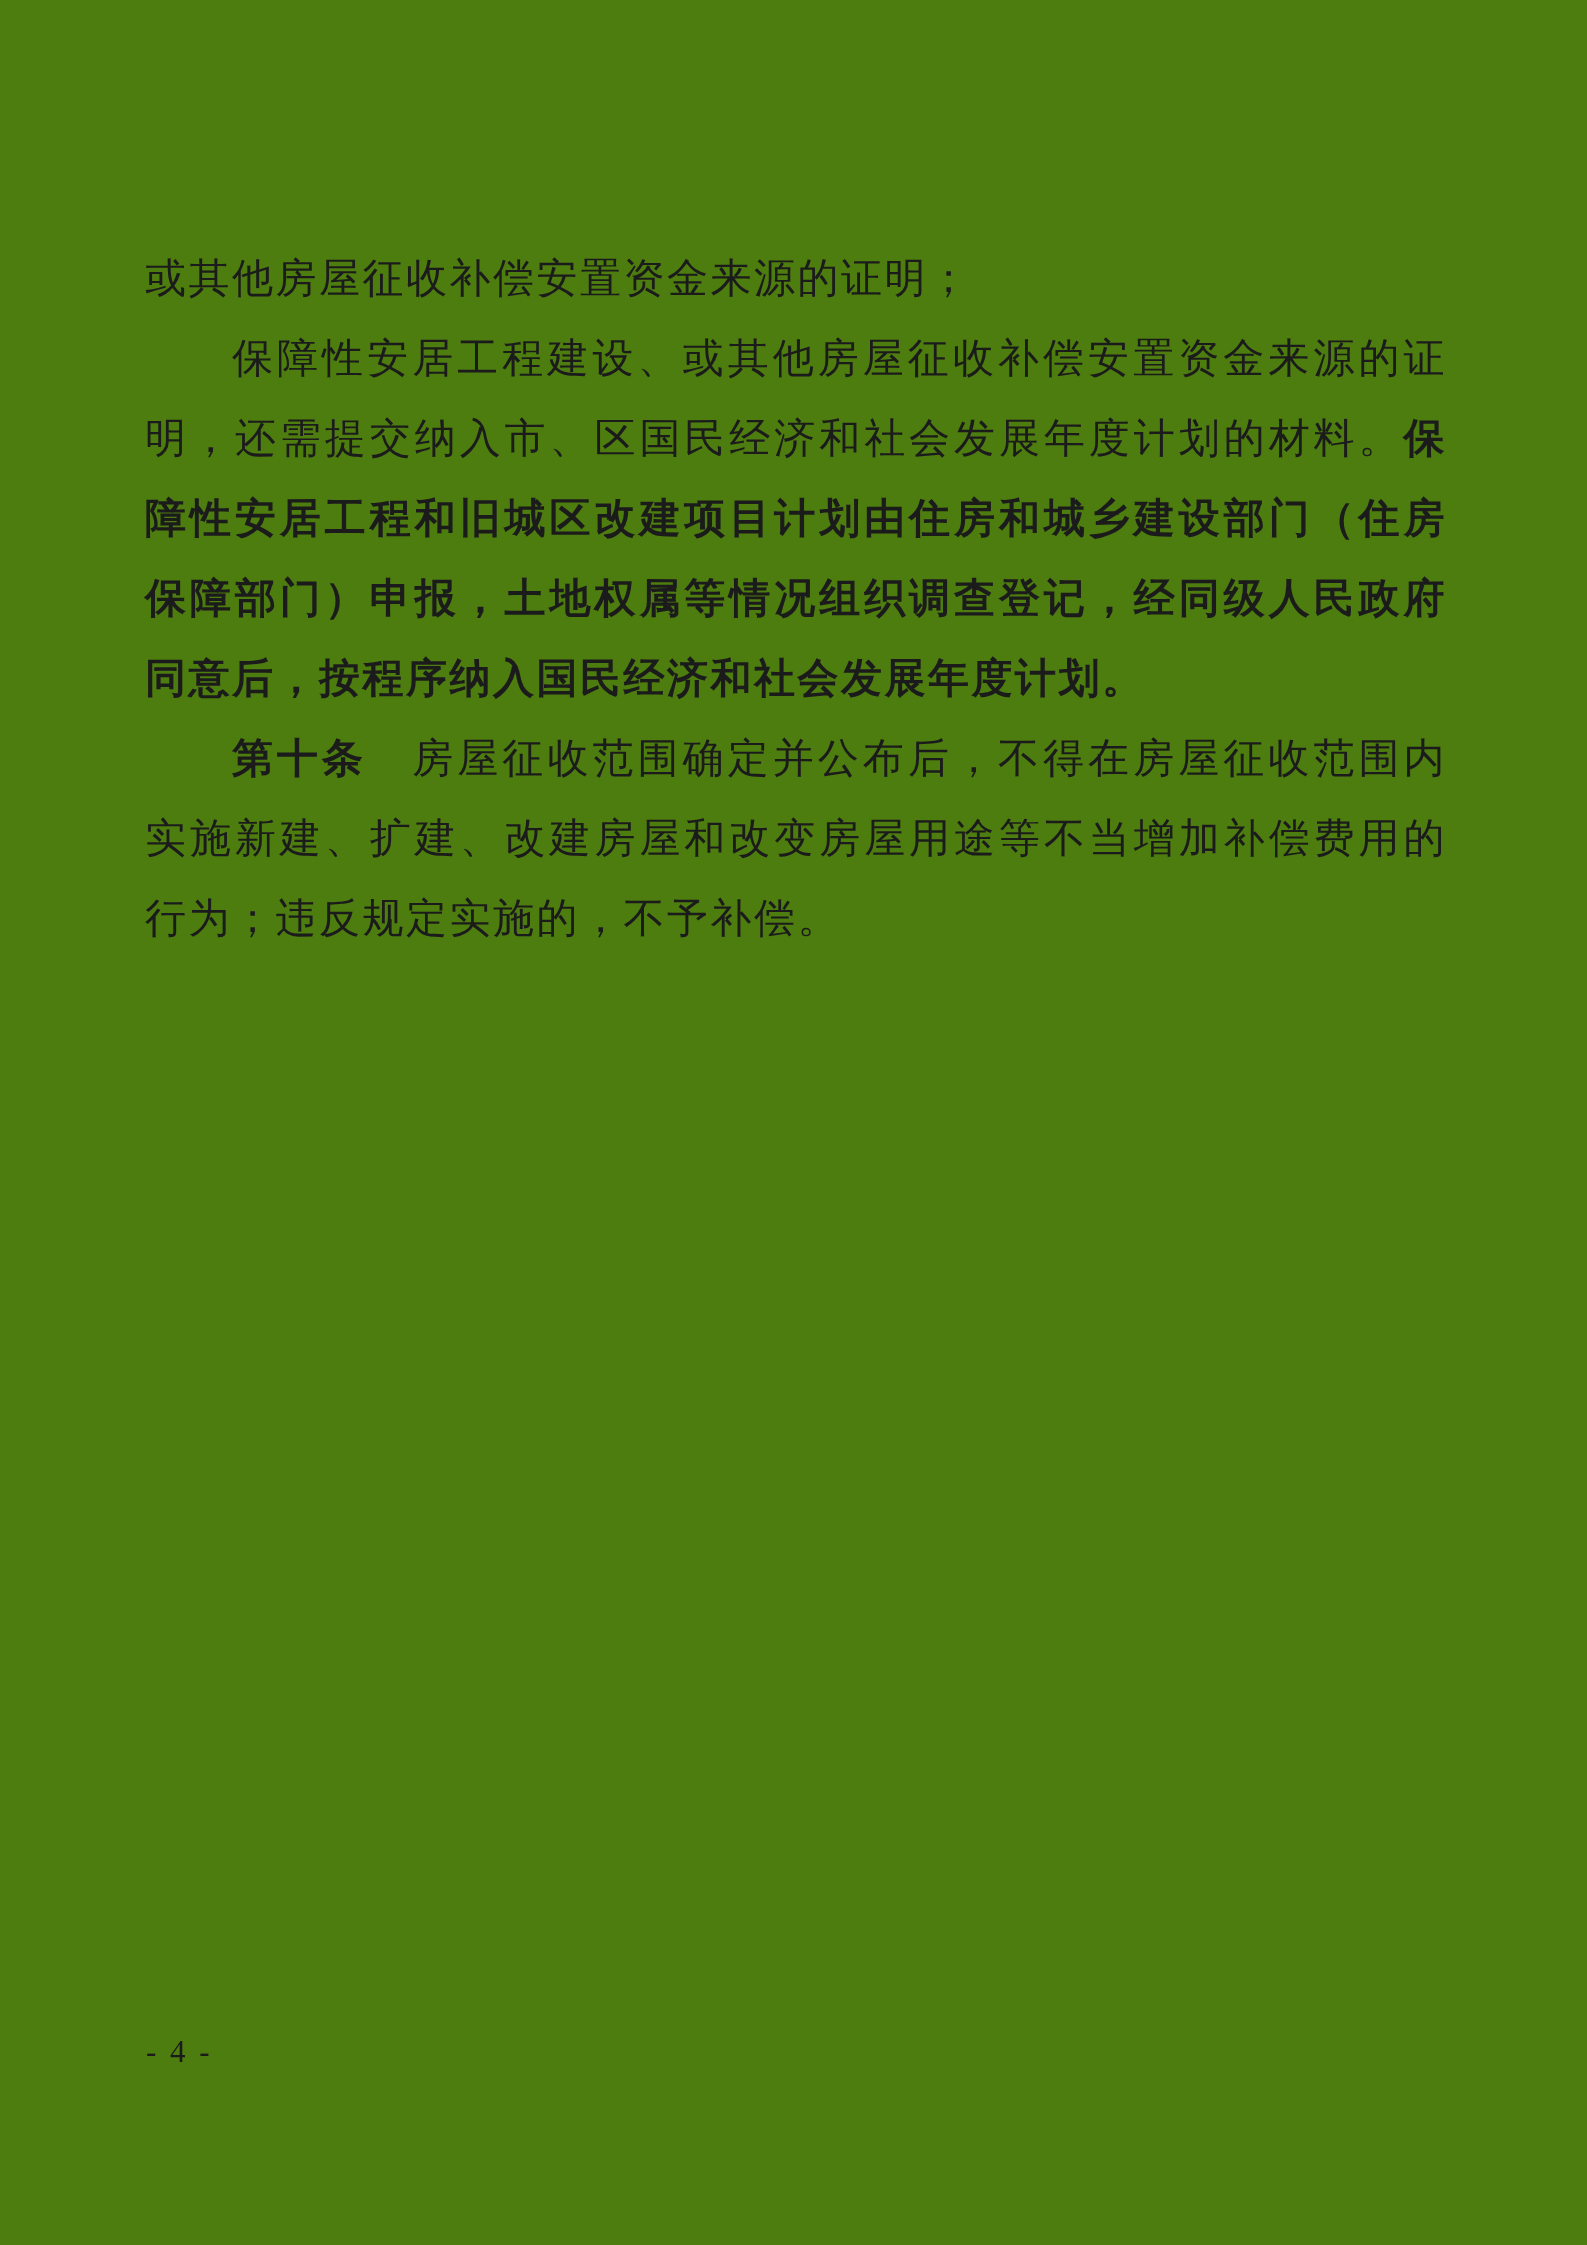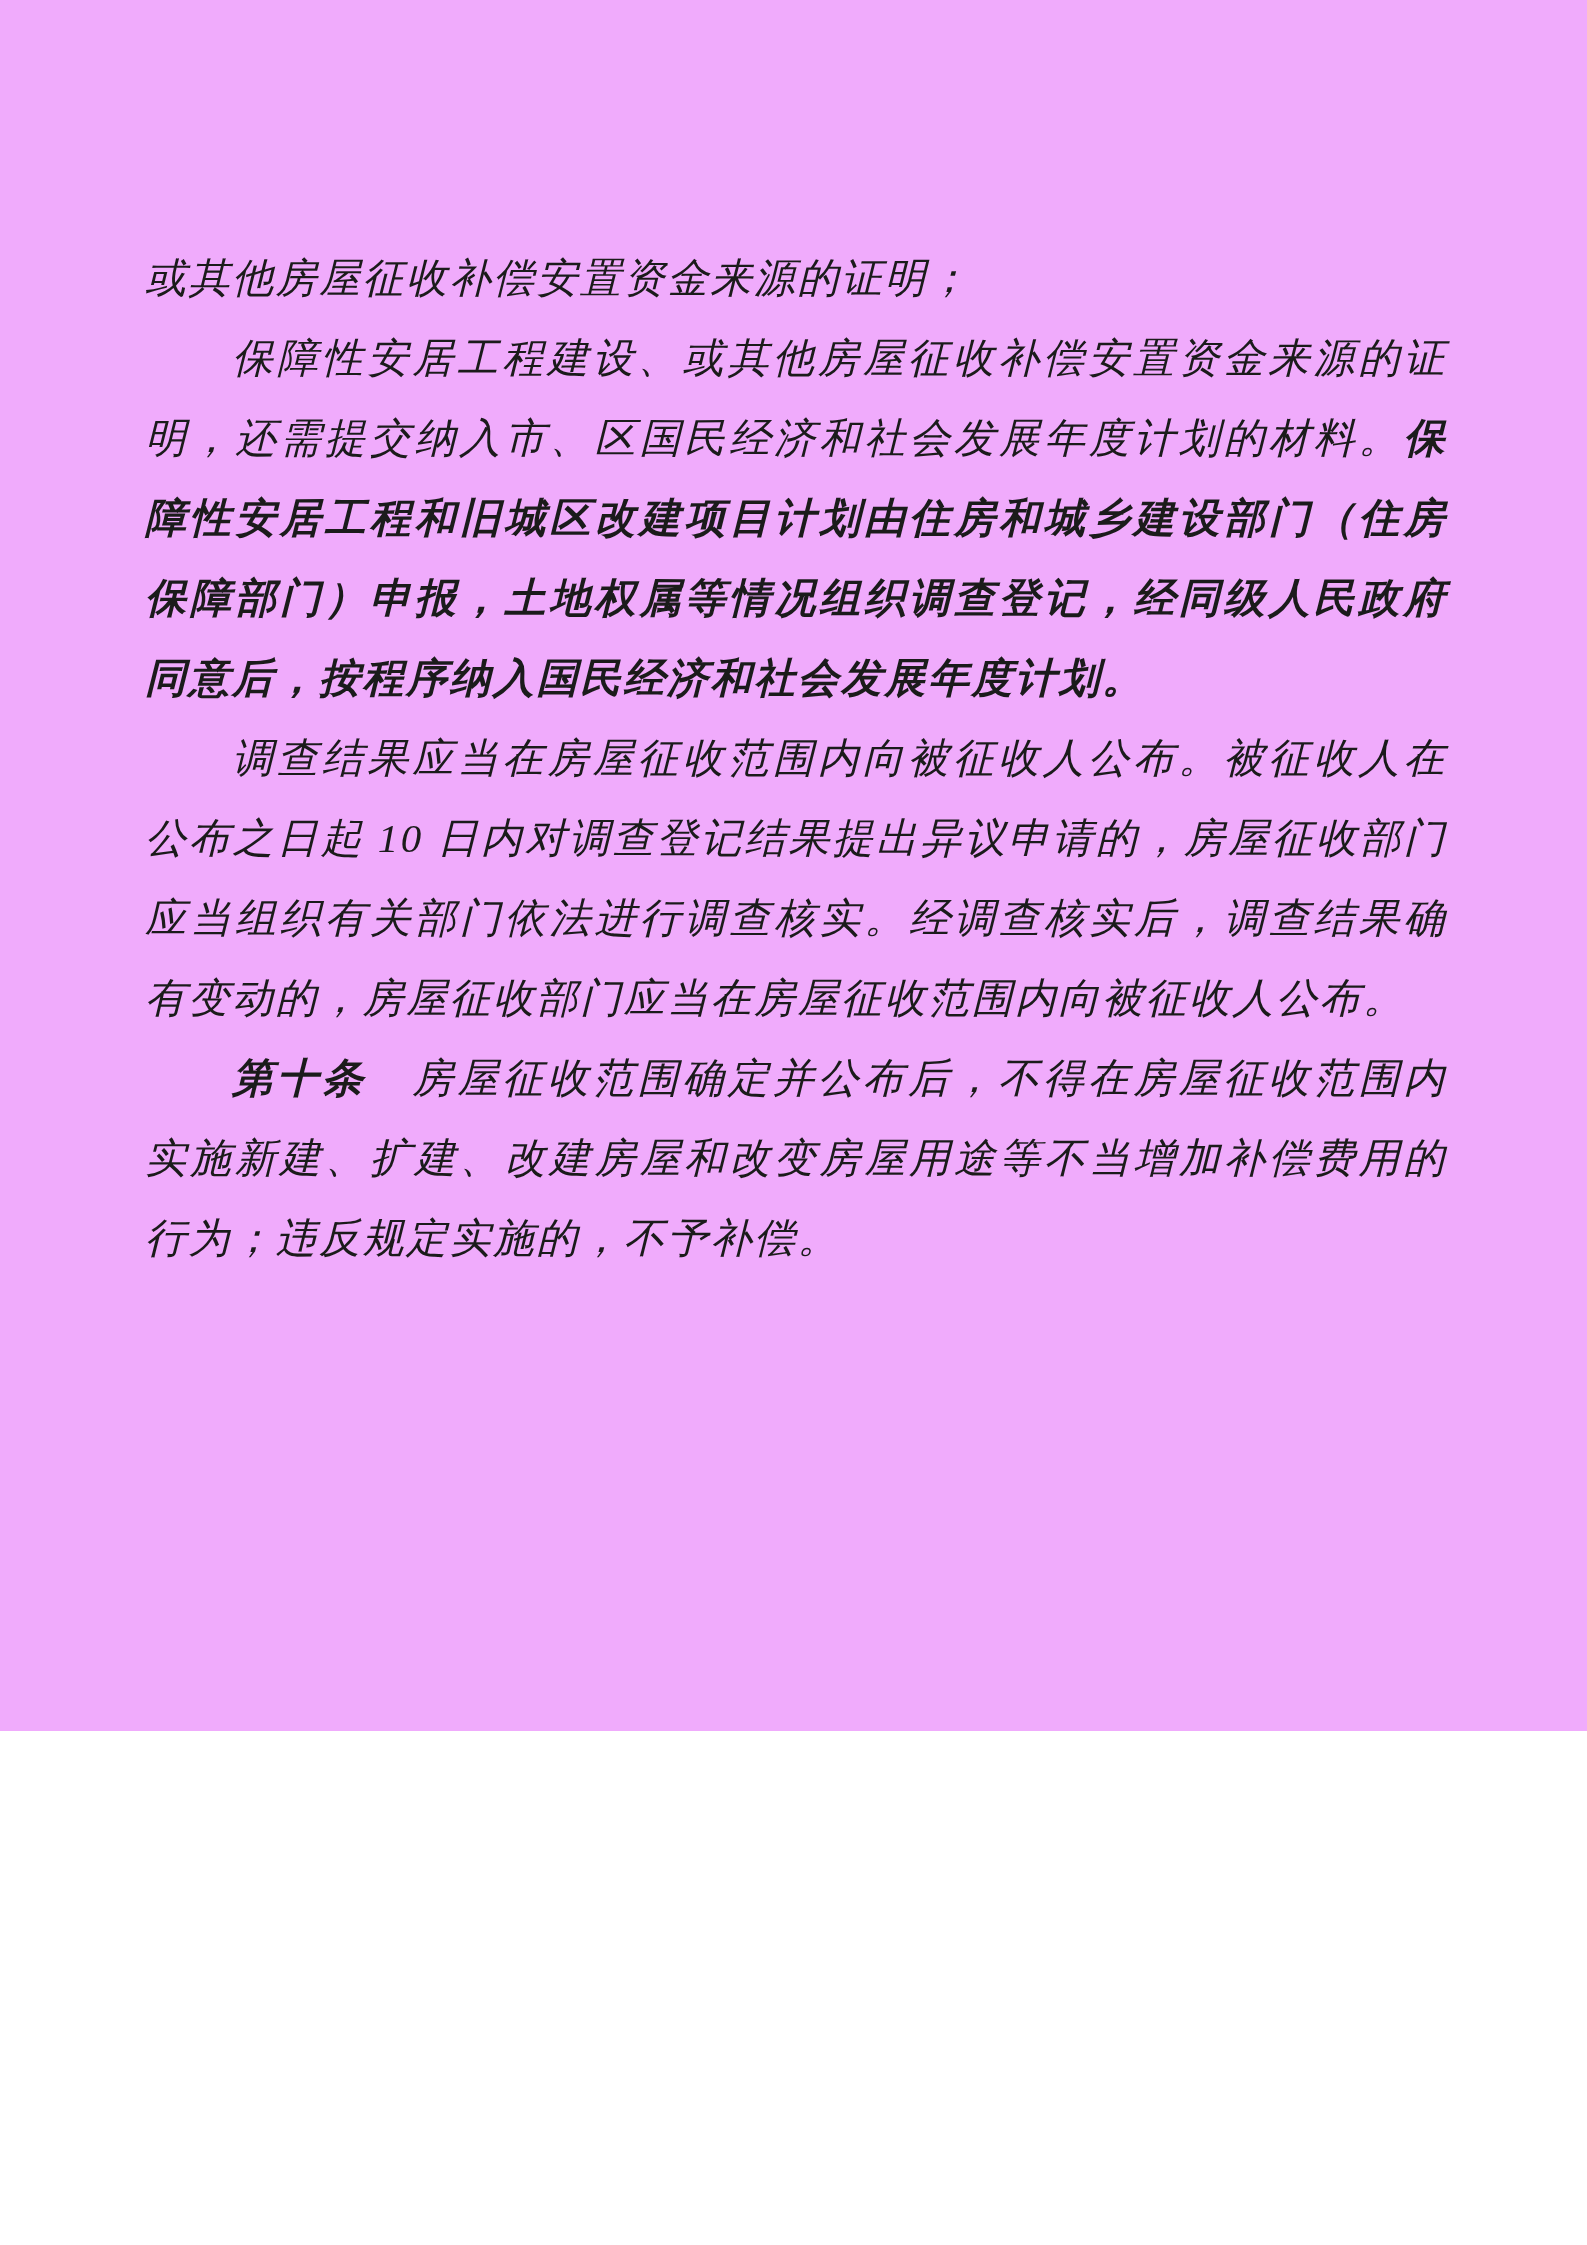--- a/index.html
+++ b/index.html
@@ -3,25 +3,24 @@
 <meta charset="utf-8">
 <style>
   html, body {
     margin: 0;
     padding: 0;
     background: #ffffff;
   }
   .page {
     position: relative;
     width: 1587px;
-    height: 1731px;
-    background: #f0abfc;
+    height: 2245px;
+    background: #4d7c0f;
     overflow: hidden;
     font-family: "Liberation Serif", "DejaVu Serif", serif;
-    font-style: italic;
   }
   .content {
     position: absolute;
     left: 145px;
     top: 238px;
     width: 1302px;
   }
   .para {
     margin: 0;
     padding: 0;
@@ -52,17 +51,16 @@
     color: #1b1b1b;
   }
 </style>
 </head>
 <body>
 
 <div class="page">
   <div class="content">
       <p class="para"><span class="run">或其他房屋征收补偿安置资金来源的证明；</span></p>
       <p class="para indent"><span class="run">保障性安居工程建设、或其他房屋征收补偿安置资金来源的证明，还需提交纳入市、区国民经济和社会发展年度计划的材料。</span><span class="run bold">保障性安居工程和旧城区改建项目计划由住房和城乡建设部门（住房保障部门）申报，土地权属等情况组织调查登记，经同级人民政府同意后，按程序纳入国民经济和社会发展年度计划。</span></p>
-      <p class="para indent"><span class="run">调查结果应当在房屋征收范围内向被征收人公布。被征收人在公布之日起 10 日内对调查登记结果提出异议申请的，房屋征收部门应当组织有关部门依法进行调查核实。经调查核实后，调查结果确有变动的，房屋征收部门应当在房屋征收范围内向被征收人公布。</span></p>
       <p class="para indent"><span class="run bold">第十条</span><span class="run">　房屋征收范围确定并公布后，不得在房屋征收范围内实施新建、扩建、改建房屋和改变房屋用途等不当增加补偿费用的行为；违反规定实施的，不予补偿。</span></p>
     </div>
   <div class="footer-page-number">- 4 -</div>
 </div>
 
 </body></html>

